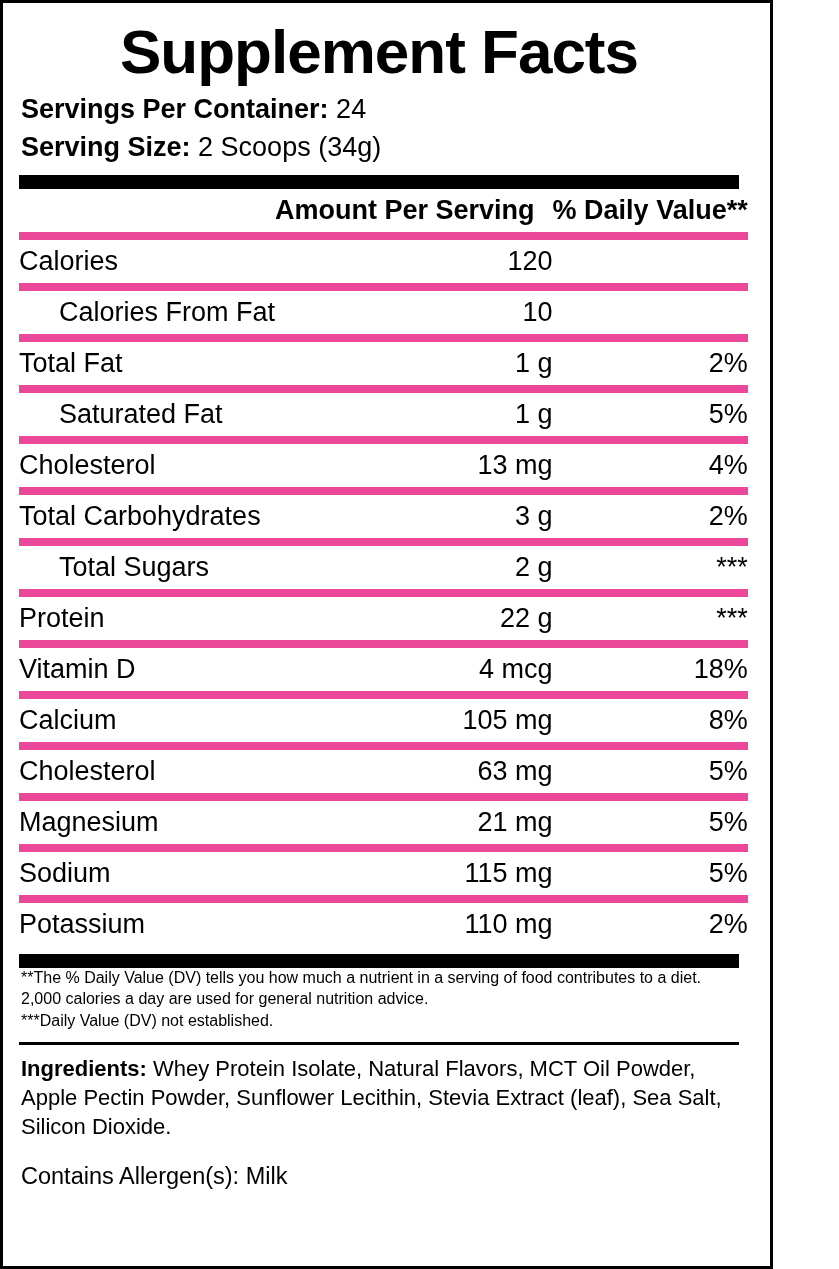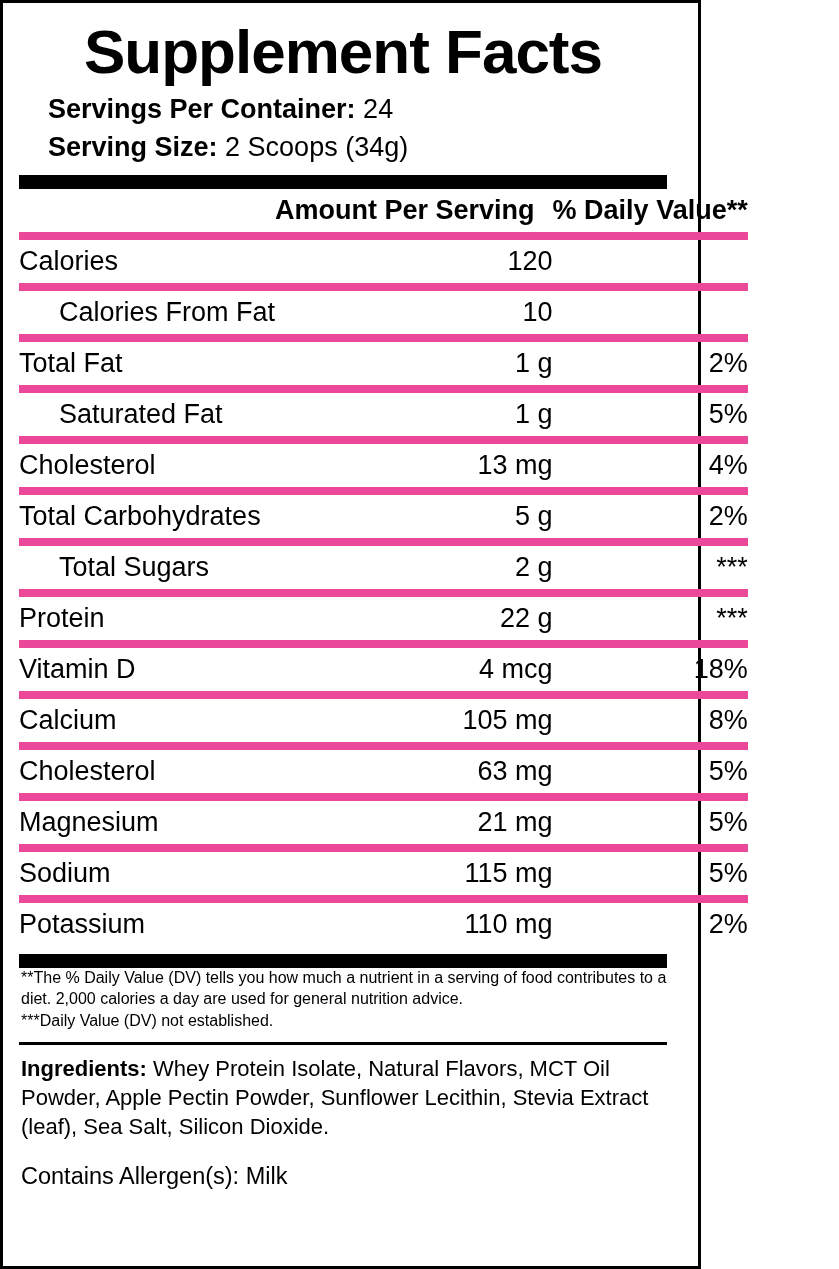--- a/index.html
+++ b/index.html
@@ -9,42 +9,41 @@
   }
   body {
     width: 839px;
     height: 1269px;
     font-family: "Liberation Sans", sans-serif;
     color: #000000;
     -webkit-font-smoothing: antialiased;
   }
   .panel {
     box-sizing: border-box;
-    width: 701px;
+    width: 773px;
     height: 1269px;
     border: 3px solid #000000;
     padding: 14px 31px 0 16px;
   }
   .title {
     font-size: 62px;
     font-weight: bold;
     letter-spacing: -1px;
     line-height: 1.05;
     text-align: center;
     margin: 2px 0 6px 0;
     white-space: nowrap;
   }
   .servings-line {
     font-size: 27px;
     line-height: 1.42;
     margin-left: 2px;
   }
   .servings-line .lbl {
     font-weight: bold;
-    margin-left: 27px;
   }
   .rule-thick {
     height: 14px;
     background: #000000;
     margin: 8px 0 0 0;
   }
   table.facts {
     width: 100%;
     border-collapse: collapse;
     font-size: 27px;
@@ -168,21 +167,21 @@
         <td class="amount">1 g</td>
         <td class="dv">5%</td>
       </tr>
       <tr>
         <td class="name">Cholesterol</td>
         <td class="amount">13 mg</td>
         <td class="dv">4%</td>
       </tr>
       <tr>
         <td class="name">Total Carbohydrates</td>
-        <td class="amount">5 g</td>
+        <td class="amount">3 g</td>
         <td class="dv">2%</td>
       </tr>
       <tr>
         <td class="name indent">Total Sugars</td>
         <td class="amount">2 g</td>
         <td class="dv">***</td>
       </tr>
       <tr>
         <td class="name">Protein</td>
         <td class="amount">22 g</td>

